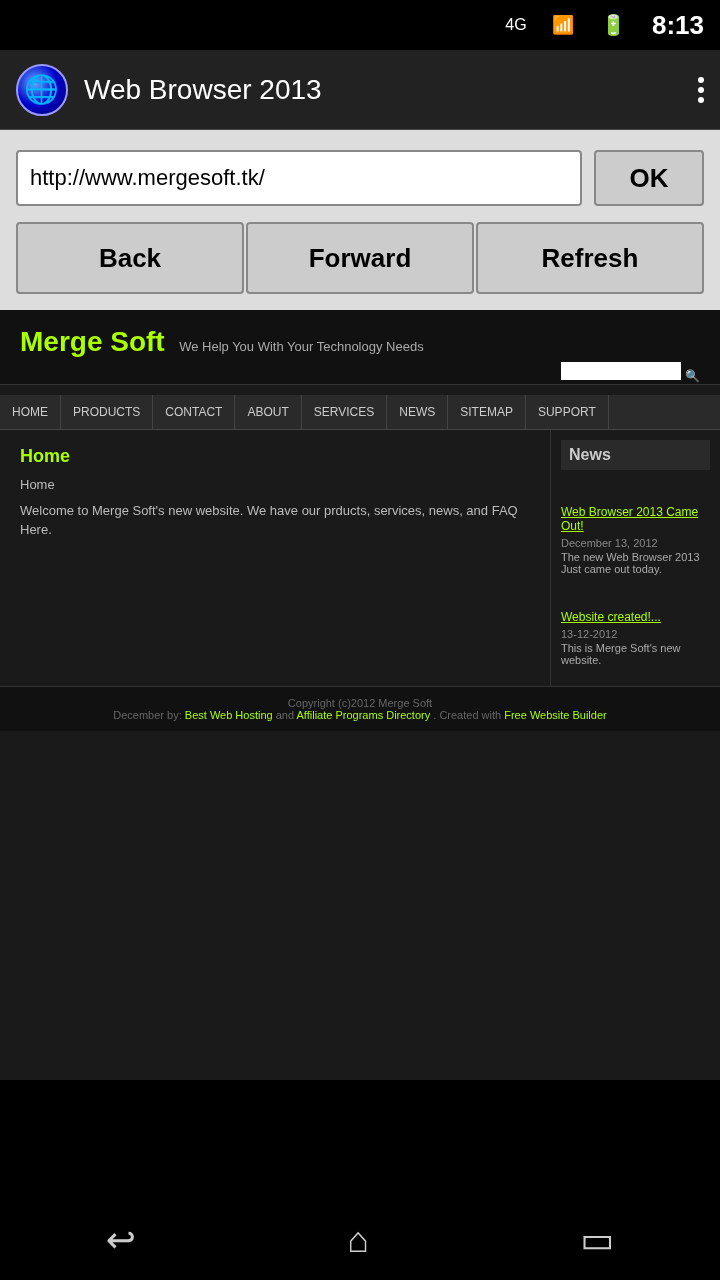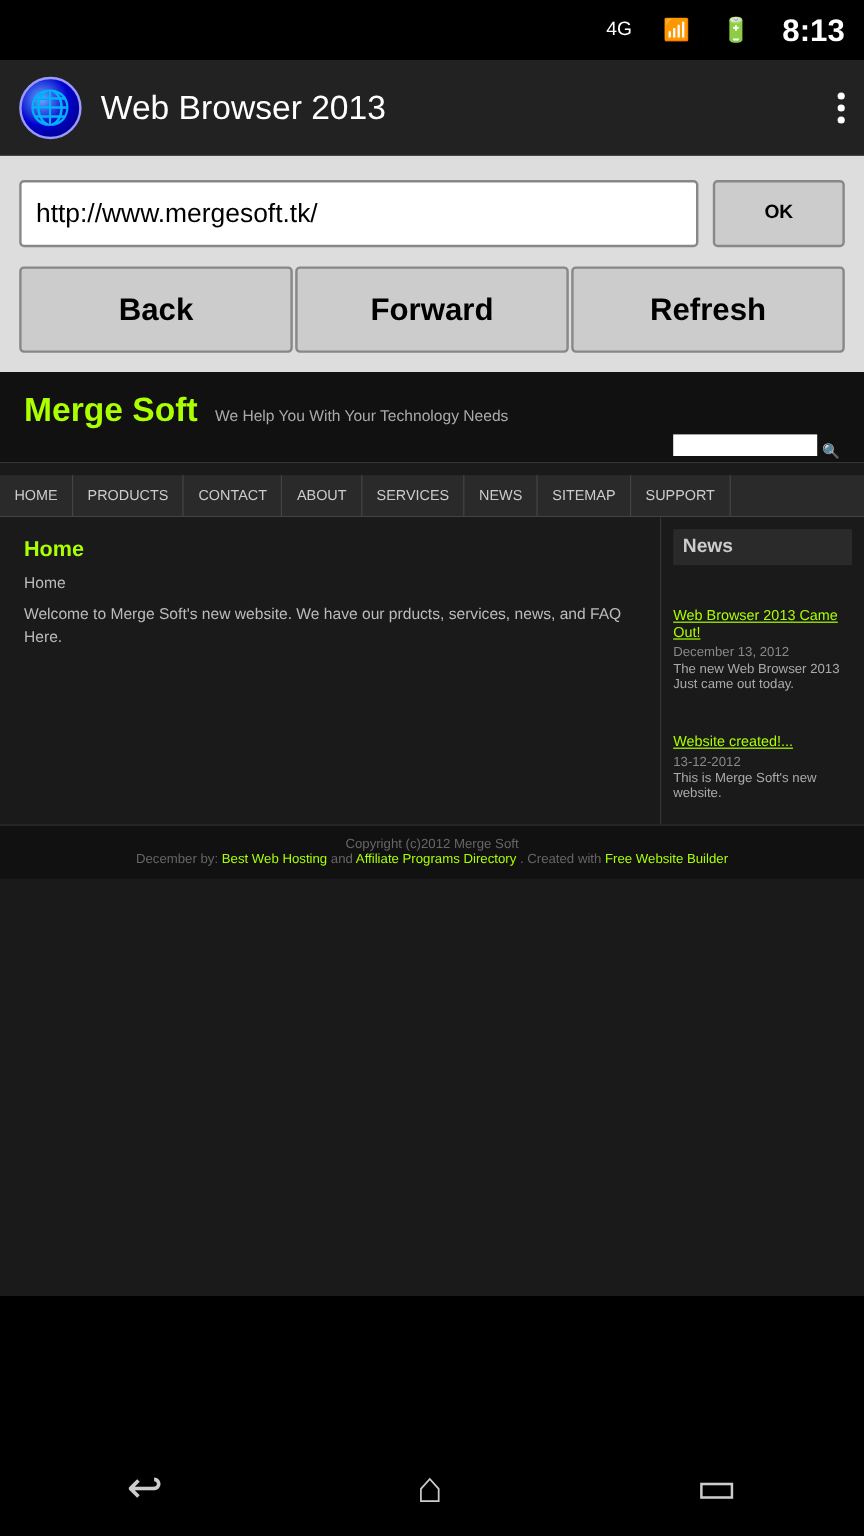--- a/index.html
+++ b/index.html
@@ -33,21 +33,21 @@
       width: 720px; background: #ddd; padding: 20px 16px 16px;
       display: flex; flex-direction: column; gap: 16px; justify-content: space-between;
     }
     #url-row { display: flex; gap: 12px; align-items: center; }
     #url-input {
       flex: 1; height: 56px; border: 2px solid #888; background: #fff;
       font-size: 22px; padding: 0 12px; color: #000; border-radius: 4px;
     }
     #ok-button {
       width: 110px; height: 56px; background: #ccc; border: 2px solid #888;
-      font-size: 16px; font-weight: bold; color: #000; cursor: pointer; border-radius: 4px;
+      font-size: 26px; font-weight: bold; color: #000; cursor: pointer; border-radius: 4px;
     }
     #nav-row { display: flex; gap: 2px; }
     .nav-btn {
       flex: 1; height: 72px; background: #ccc; border: 2px solid #888;
       font-size: 26px; font-weight: bold; color: #000; cursor: pointer; border-radius: 4px;
     }
 
     
     #webpage {
       width: 720px; background: #1a1a1a;

